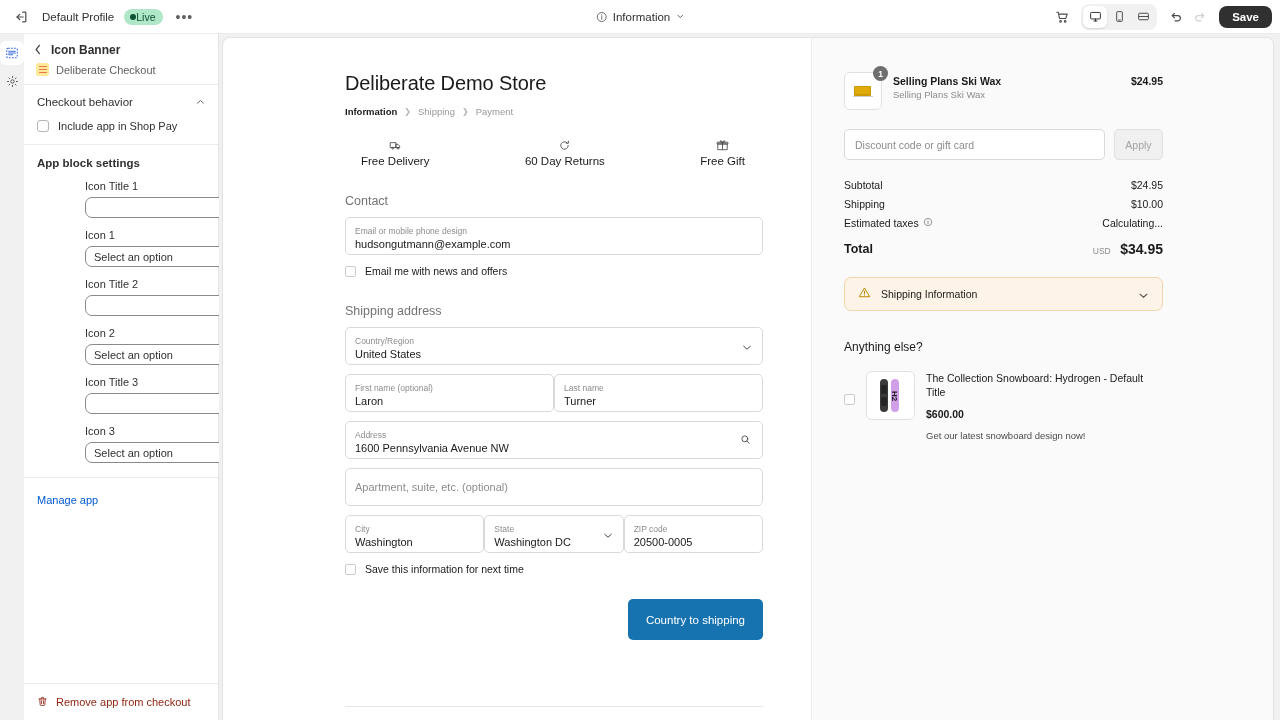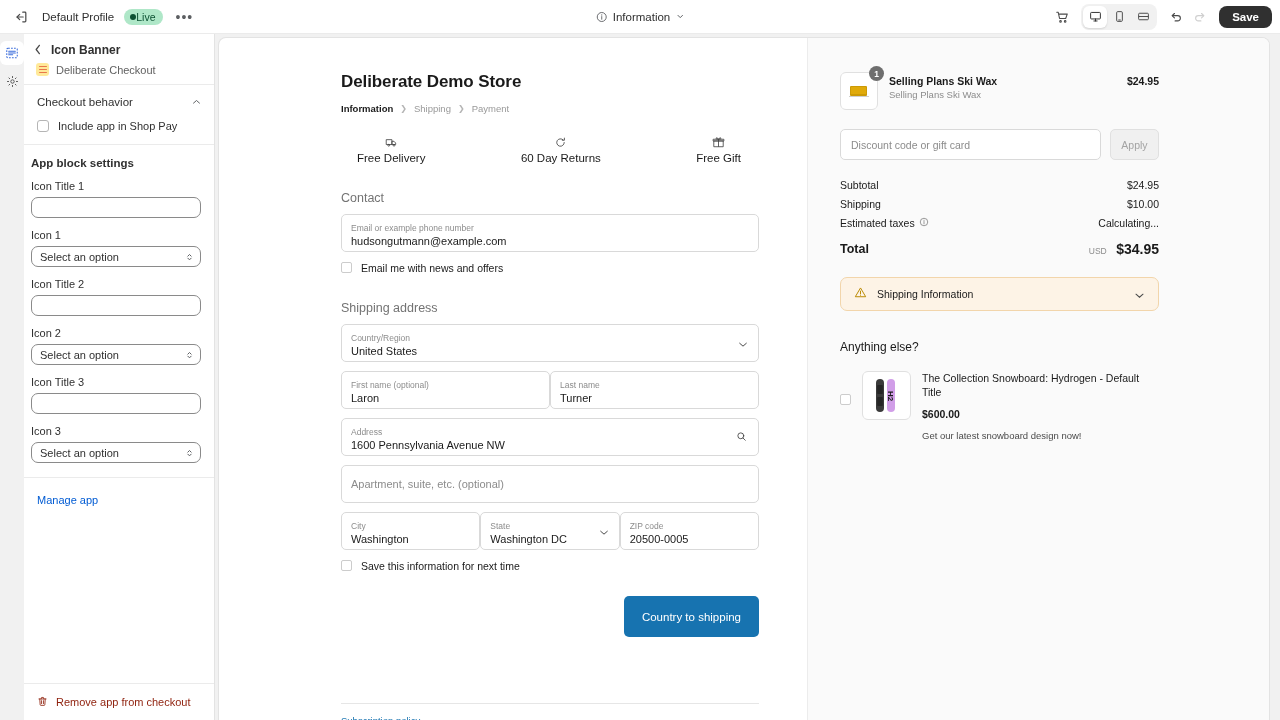--- a/index.html
+++ b/index.html
@@ -111,24 +111,24 @@
   }
   .sb-section-title { font-size: 11.5px; font-weight: 400; color: #303030; }
   .chev-up { color: #5c5f62; font-size: 9px; }
   .sb-check-row { display: flex; align-items: center; gap: 9px; margin-top: 12px; }
   .cbox {
     width: 12px; height: 12px; border: 1px solid #b5b5b5;
     border-radius: 3px; background: #fff; flex: none;
   }
   .sb-check-label { font-size: 11px; color: #303030; }
 
-  .sb-fields { padding: 12px 13px 14px 7px; border-bottom: 1px solid #ebebeb; }
+  .sb-fields { padding: 12px 13px 14px 13px; border-bottom: 1px solid #ebebeb; }
   .sb-block-title { font-size: 11.5px; font-weight: 700; color: #303030; margin-bottom: 11px; }
   .fld-label { font-size: 11px; color: #303030; margin-bottom: 5px; }
-  .fld-group { margin-bottom: 11px; }
+  .fld-group { margin-bottom: 11px; margin-left: 48px; }
   .txt-input {
     width: 170px; height: 21px;
     border: 1px solid #8a8a8a; border-radius: 7px;
     background: #fff;
   }
   .sel-input {
     width: 170px; height: 21px;
     border: 1px solid #8a8a8a; border-radius: 7px;
     background: #fff;
     display: flex; align-items: center; justify-content: space-between;
@@ -166,21 +166,21 @@
     overflow: hidden; position: relative;
   }
   .preview-aside {
     width: 462px; height: 682px;
     background: #fafafa;
     border-left: 1px solid #ececec;
     padding: 34px 110px 0 32px;
   }
 
   
-  .store-title { font-size: 17px; color: #1a1a1a; font-weight: 700; letter-spacing: -.1px; }
+  .store-title { font-size: 20px; color: #1a1a1a; font-weight: 400; letter-spacing: -.1px; }
   .crumbs { display: flex; align-items: center; gap: 7px; margin-top: 11px; font-size: 9.5px; }
   .crumb-active { color: #1a1a1a; font-weight: 700; }
   .crumb { color: #999999; }
   .crumb-sep { color: #b4b4b4; font-size: 8px; }
 
   .badges {
     display: flex; justify-content: space-between;
     margin-top: 21px; padding: 0 18px 0 16px;
   }
   .badge-item { display: flex; flex-direction: column; align-items: center; gap: 3px; }
@@ -199,21 +199,21 @@
   .cfield.empty { justify-content: center; padding-top: 0; }
   .cf-label { font-size: 8.5px; color: #8c8c8c; line-height: 11px; }
   .cf-value { font-size: 11px; color: #1a1a1a; line-height: 14px; }
   .cf-placeholder { font-size: 11px; color: #8c8c8c; }
   .cf-chev { position: absolute; right: 10px; top: 50%; transform: translateY(-50%); color: #4a4a4a; }
   .cf-search { position: absolute; right: 11px; top: 50%; transform: translateY(-50%); color: #3d3d3d; }
 
   .crow { display: flex; margin-top: 9px; }
   .crow > .cfield { flex: 1; }
 
-  .copt { display: flex; align-items: flex-start; gap: 9px; margin-top: 10px; }
+  .copt { display: flex; align-items: flex-end; gap: 9px; margin-top: 10px; }
   .copt-box { width: 11px; height: 11px; border: 1px solid #cccccc; border-radius: 2px; background:#fff; flex:none;}
   .copt-label { font-size: 10.5px; color: #1a1a1a; }
 
   .continue-wrap { display: flex; justify-content: flex-end; margin-top: 24px; }
   .continue-btn {
     background: #1773b0; color: #ffffff;
     border: none; border-radius: 5px;
     font-size: 11.5px; padding: 0 18px; height: 41px;
     cursor: pointer; font-family: "Liberation Sans", sans-serif;
   }
@@ -536,21 +536,21 @@
                 <path d="M8 4v9.2"></path>
                   <path d="M8 4S6.6 1.6 5.2 2.4 6.3 4 8 4zM8 4s1.4-2.4 2.8-1.6S9.7 4 8 4z"></path>
               </svg>
             </span>
             <span class="badge-label">Free Gift</span>
           </div>
         </div>
 
         <div class="sec-title">Contact</div>
         <div class="cfield">
-          <span class="cf-label">Email or example phone number</span>
+          <span class="cf-label">Email or mobile phone design</span>
           <span class="cf-value">hudsongutmann@example.com</span>
         </div>
         <div class="copt">
           <span class="copt-box"></span>
           <span class="copt-label">Email me with news and offers</span>
         </div>
 
         <div class="sec-title">Shipping address</div>
 
         <div class="cfield">

